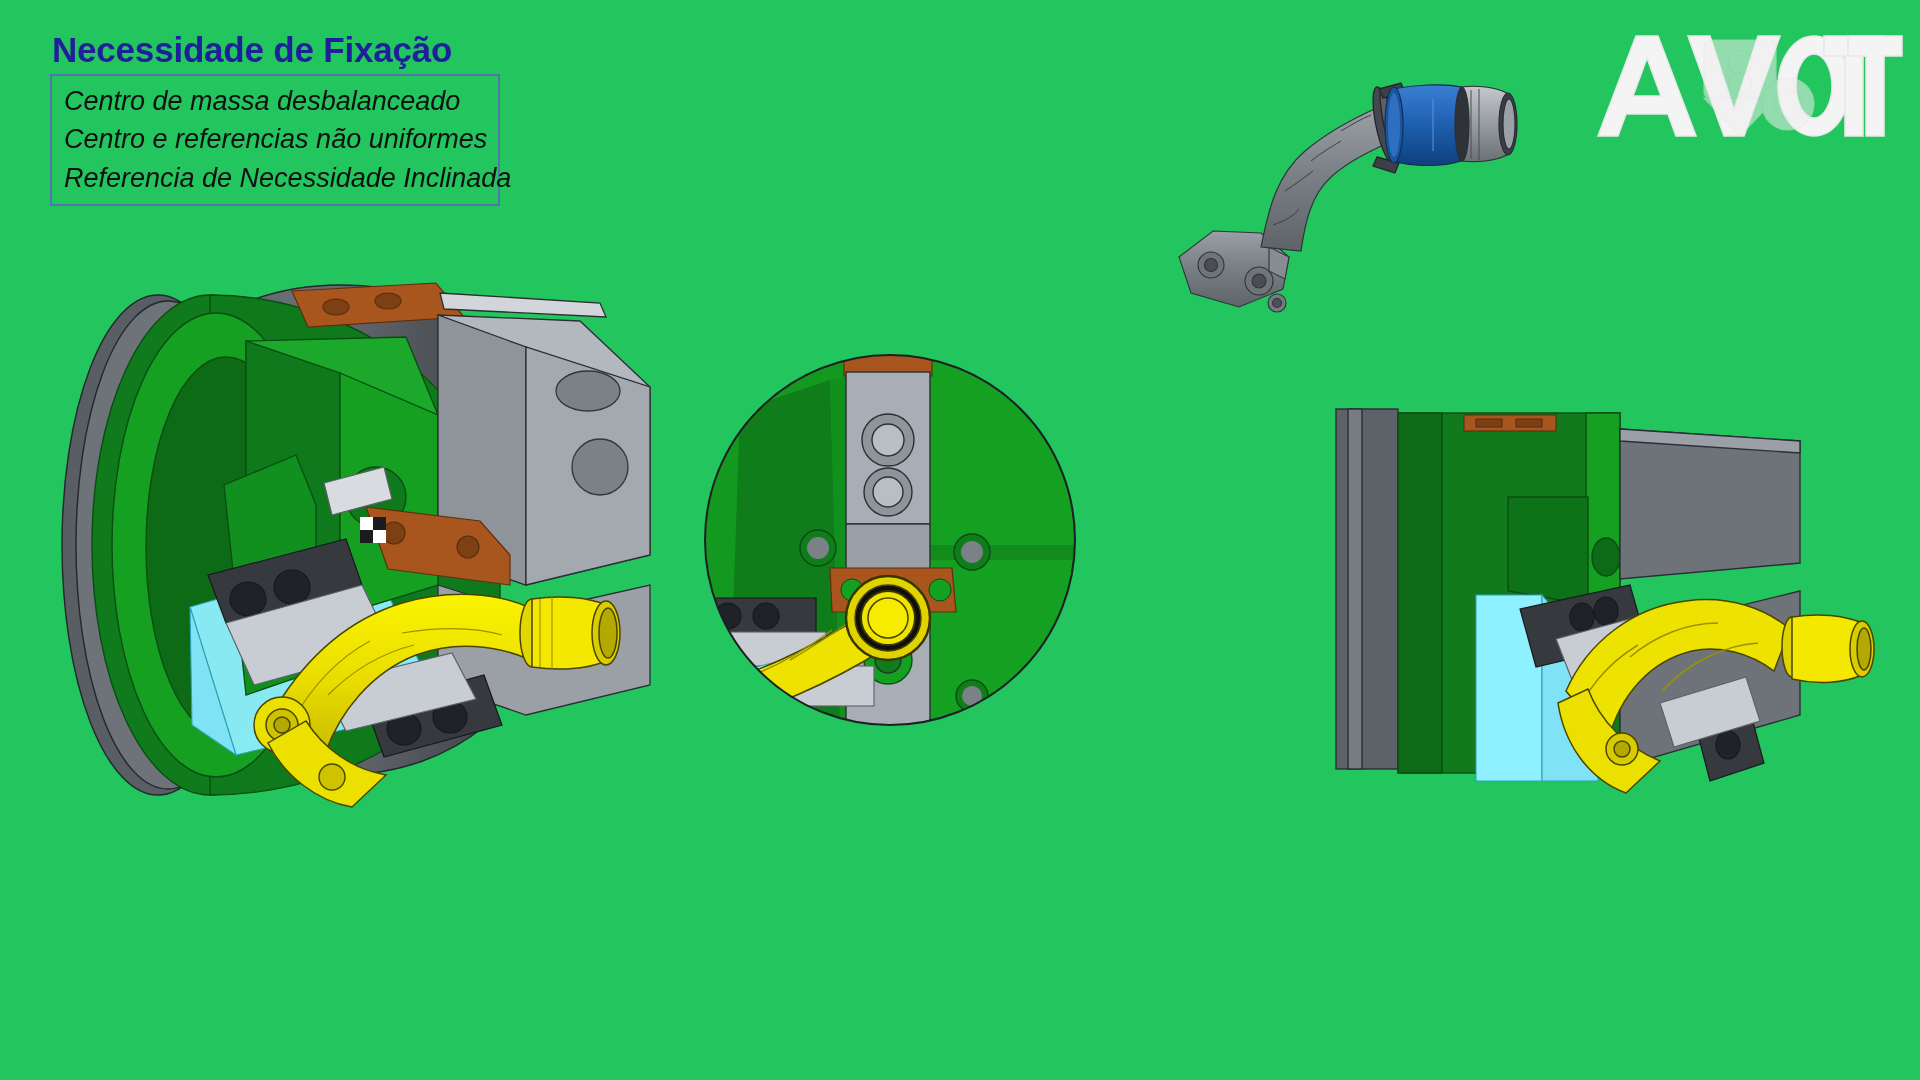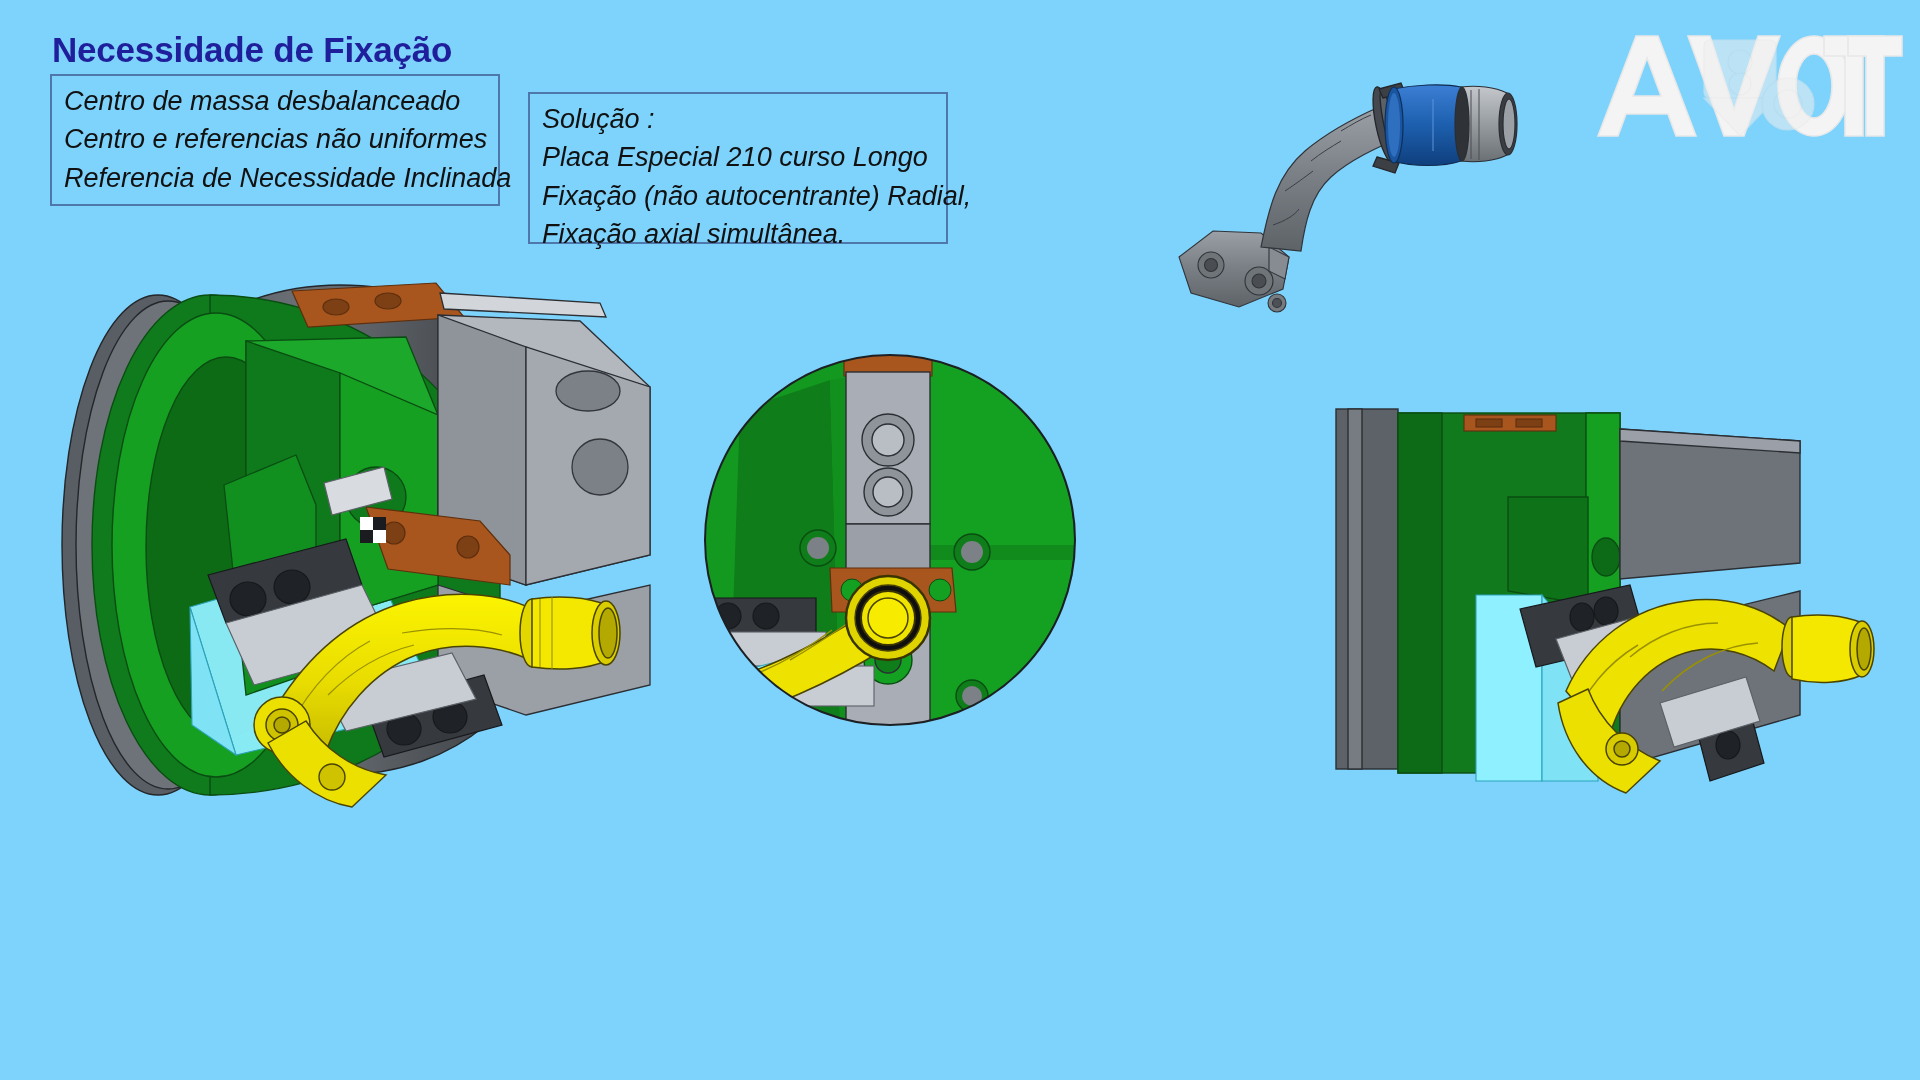--- a/index.html
+++ b/index.html
@@ -3,21 +3,21 @@
 <meta charset="utf-8">
 <style>
   html,body{margin:0;padding:0;}
   body{
     width:1920px;height:1080px;
     background:#ffffff;
     font-family:"Liberation Sans", sans-serif;
     overflow:hidden;
     position:relative;
   }
-  .slide{position:absolute;inset:0;background:#7dd3fc;}
+  .slide{position:absolute;inset:0;background:#22c55e;}
 
   
   #page-title{
     position:absolute;left:52px;top:30px;
     font-size:35px;font-weight:bold;
     color:#1f1f9c;
     letter-spacing:-0.2px;
     white-space:nowrap;
   }
 
@@ -60,26 +60,20 @@
 <div class="slide">
 
   <div id="page-title">Necessidade de Fixação</div>
 
   <div class="textbox" id="problem-box">
     <div class="line">Centro de massa desbalanceado</div>
     <div class="line">Centro e referencias não uniformes</div>
     <div class="line">Referencia de Necessidade Inclinada</div>
   </div>
 
-  <div class="textbox" id="solution-box">
-    <div class="line">Solução :</div>
-    <div class="line">Placa Especial 210 curso Longo</div>
-    <div class="line">Fixação (não autocentrante) Radial,</div>
-    <div class="line">Fixação axial simultânea.</div>
-  </div>
 
   <div id="logo-watermark">
     <svg viewBox="0 0 310 128" width="310" height="128" aria-hidden="true">
       <g fill="#f4f4f4" stroke="#e8e8e8" stroke-width="1.6">
 
         <path d="M6 118 L44 18 L66 18 L104 118 L84 118 L76 96 L34 96 L26 118 Z M41 78 L69 78 L55 40 Z"></path>
 
         <path d="M96 18 L118 18 L142 92 L166 18 L188 18 L152 118 L132 118 Z"></path>
 
         <path d="M186 68 a36 50 0 1 1 72 0 a36 50 0 1 1 -72 0 Z M204 68 a18 32 0 1 0 36 0 a18 32 0 1 0 -36 0 Z"></path>

